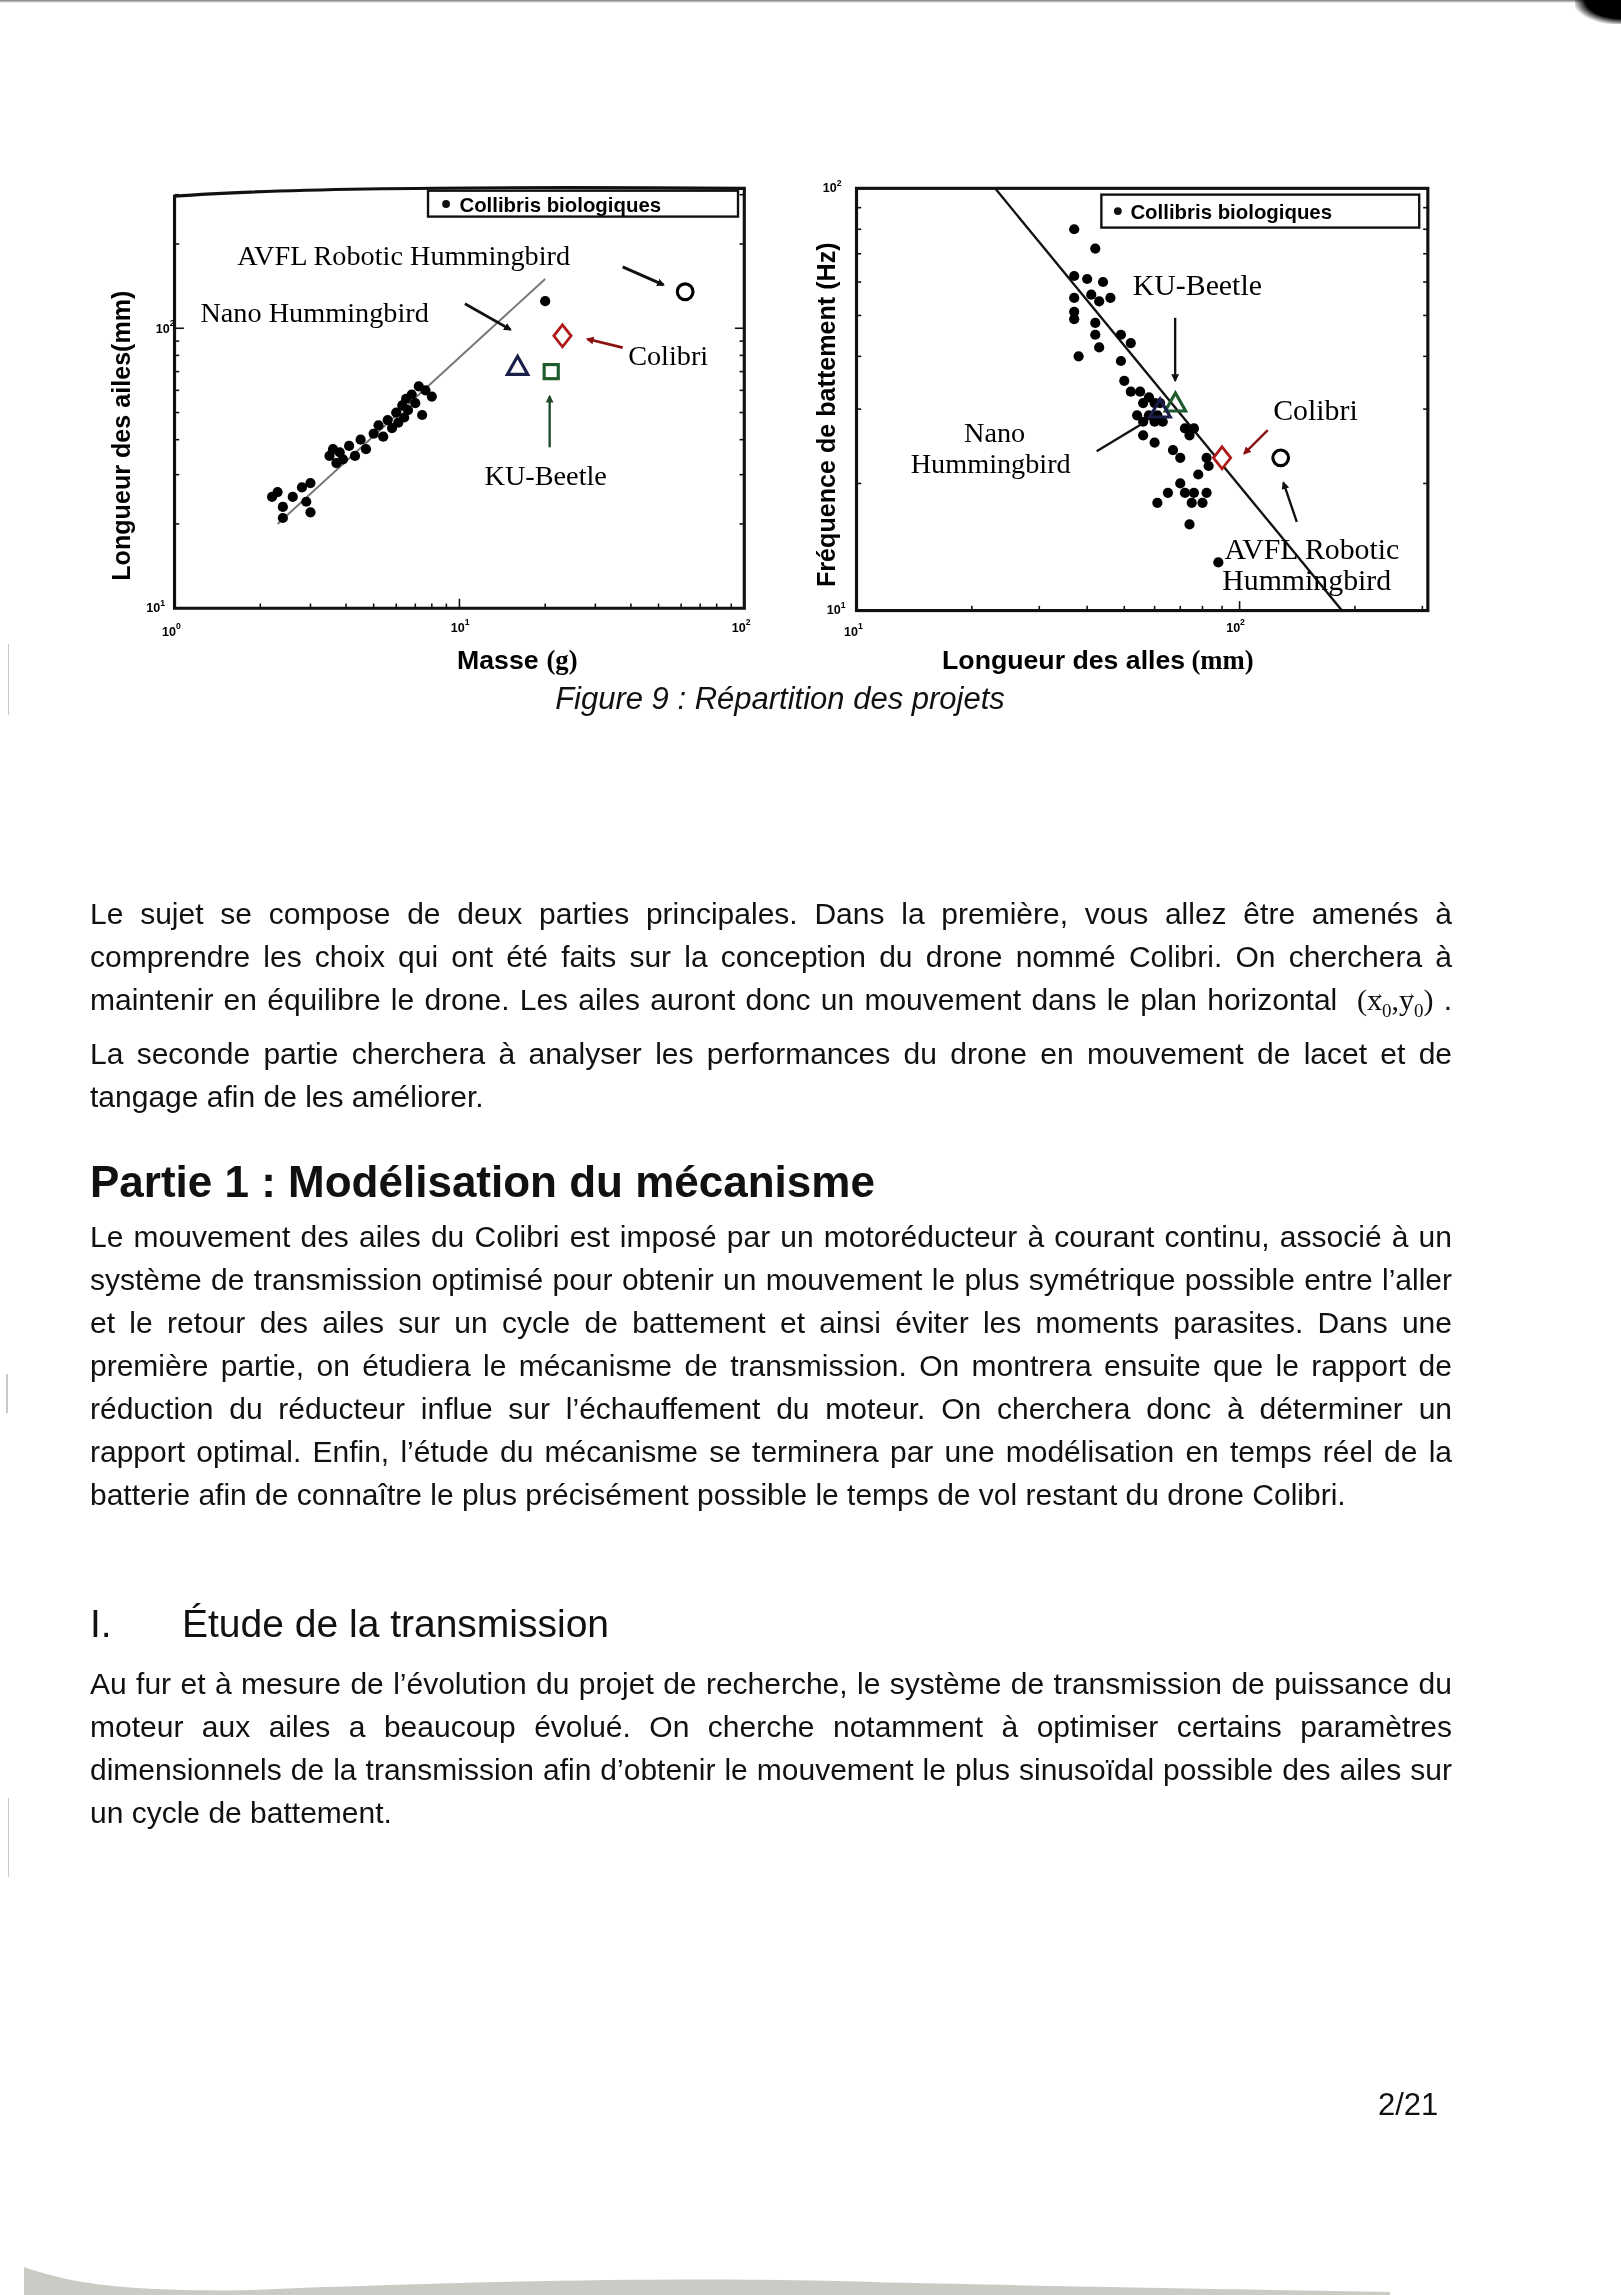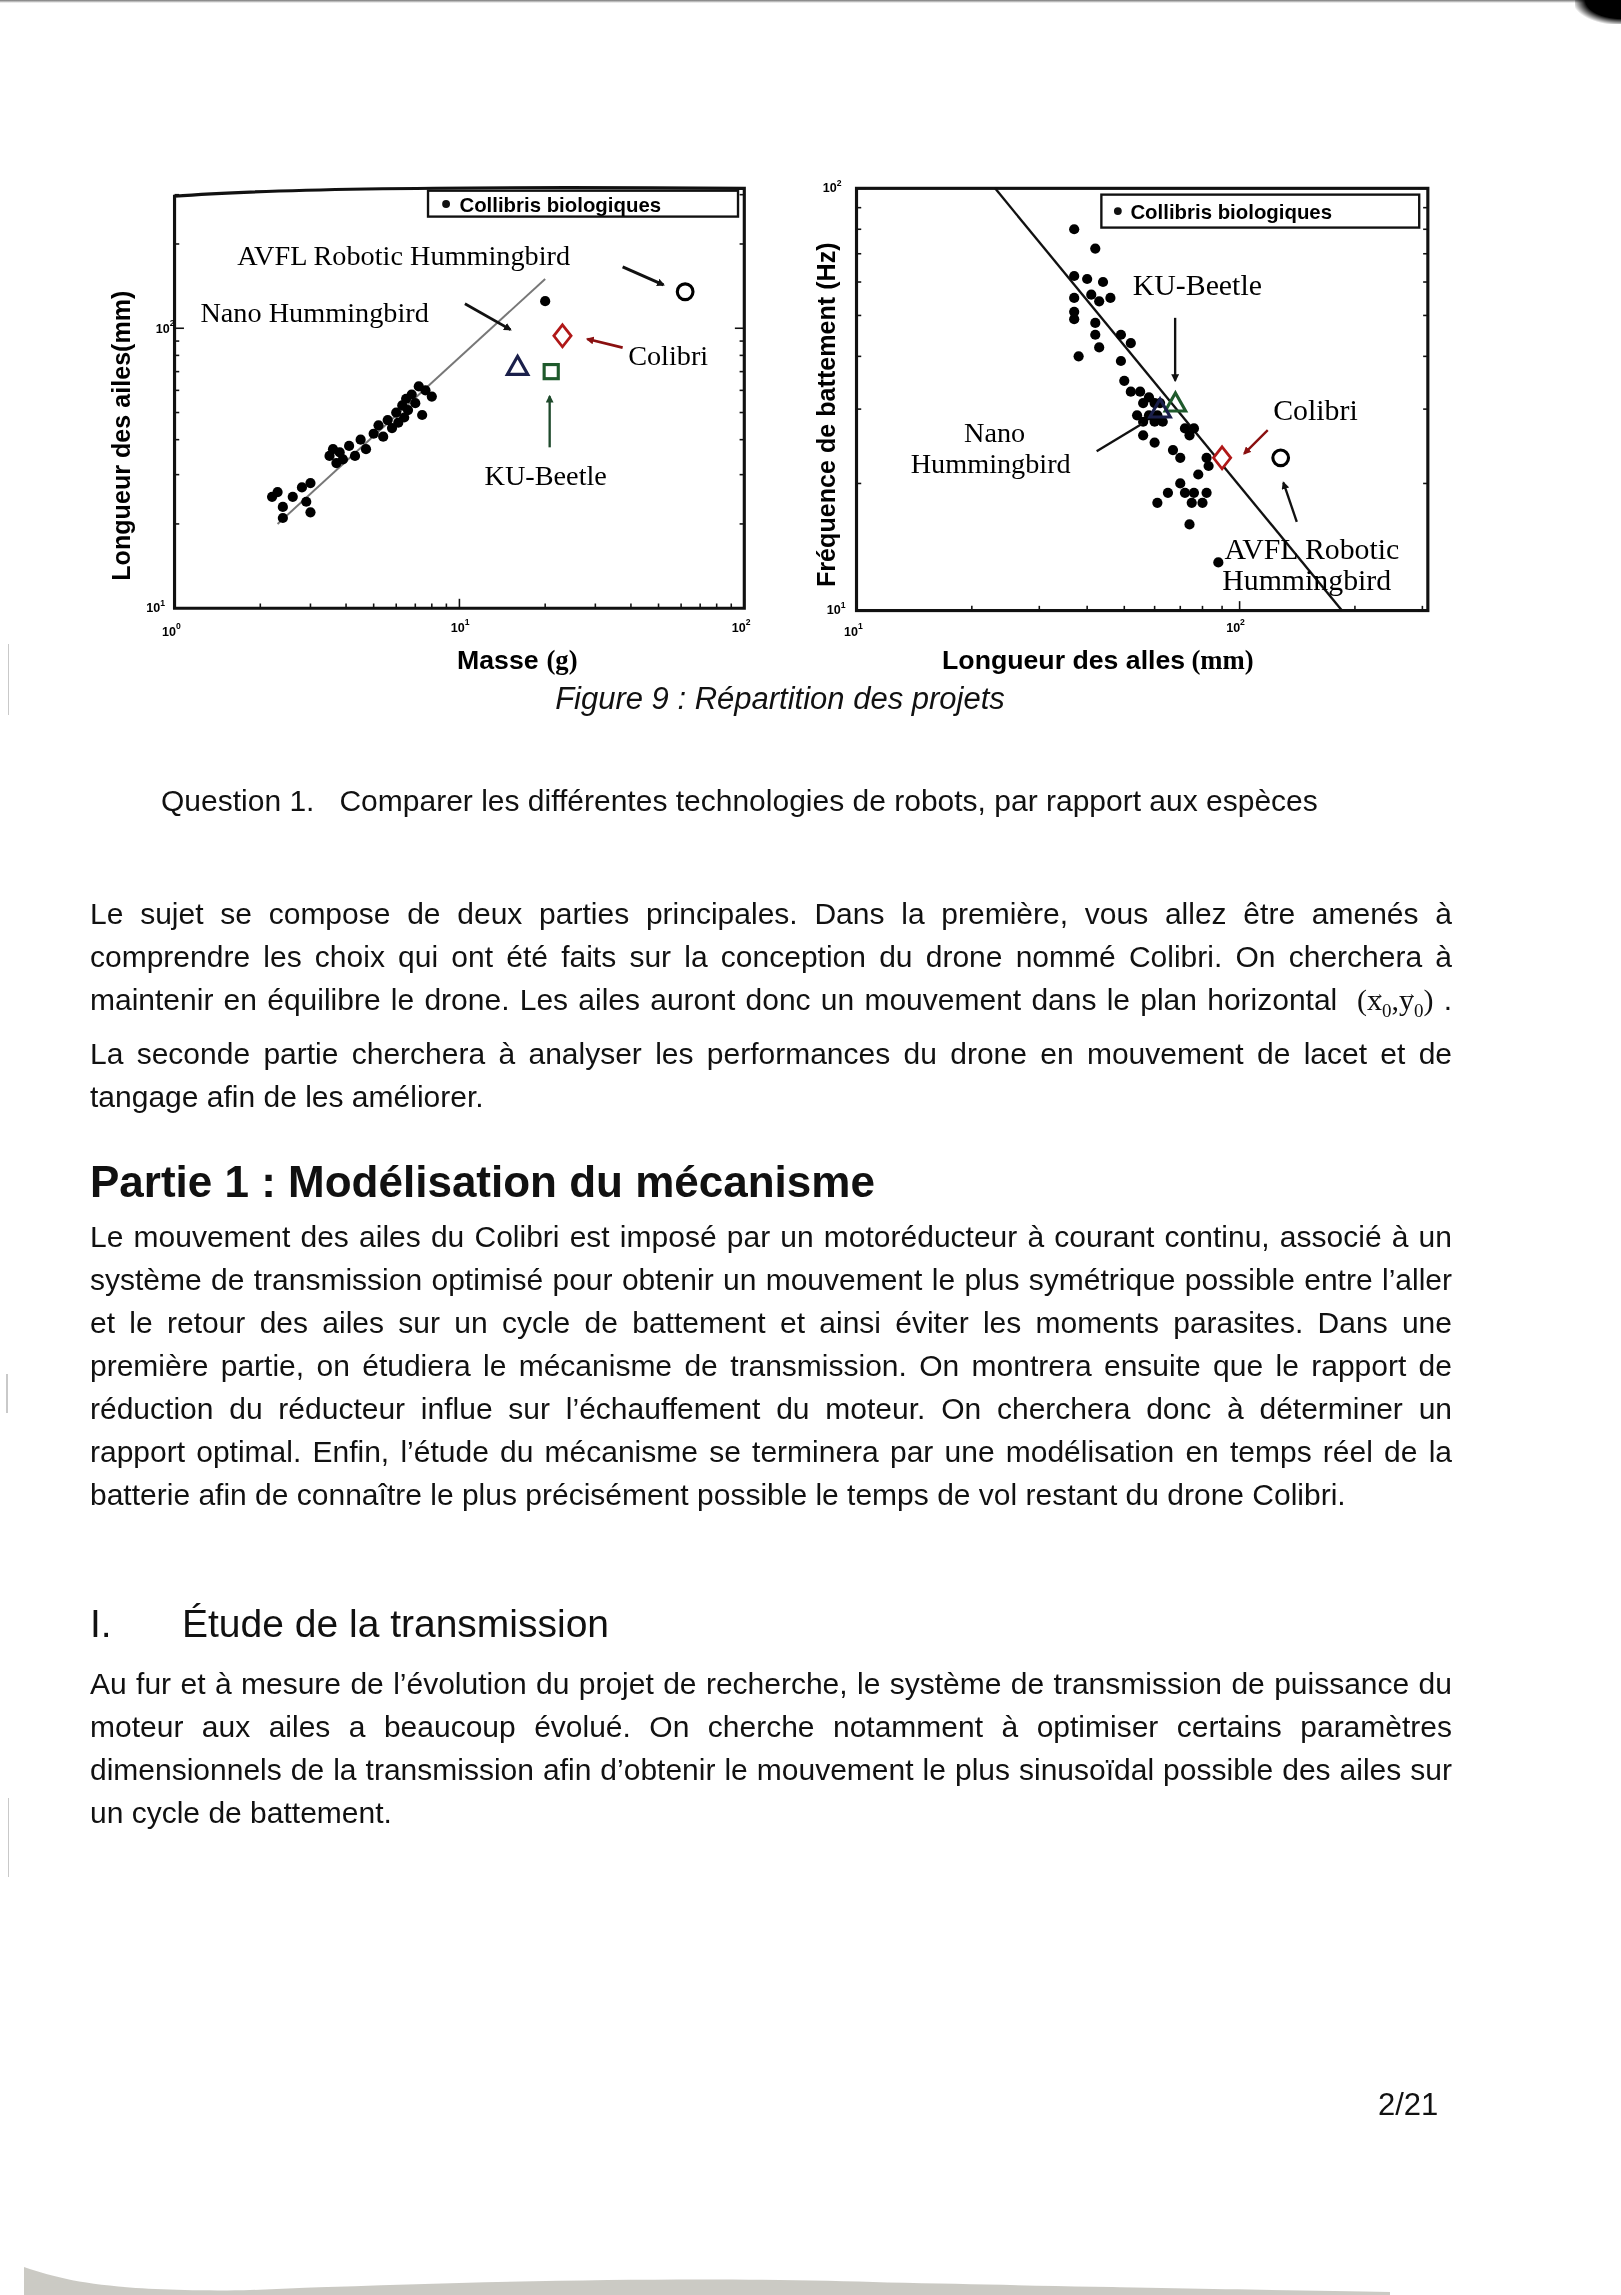--- a/index.html
+++ b/index.html
@@ -285,21 +285,20 @@
     <text x="1562" y="805" font-size="16" font-weight="bold"><tspan>10</tspan><tspan dy="-8" font-size="11">2</tspan></text>
 
     <text transform="translate(1063,748) rotate(-90)" font-size="32" font-weight="bold"><tspan>Fréquence de battement (Hz)</tspan></text>
     <text x="1200" y="853" font-size="34" font-weight="bold"><tspan>Longueur des alles</tspan><tspan font-family="Liberation Serif, serif" font-weight="bold" dx="8">(mm)</tspan></text>
   </g>
 </svg>
 
 <div class="caption"><span>Figure 9 : Répartition des projets</span></div>
 
 <div class="question">
-  <div><span>Question 1.</span>&nbsp;&nbsp;&nbsp;<span>Comparer les différentes technologies de robots, par rapport aux espèces</span></div>
 </div>
 
 <div class="para" style="top:892px;">
   <span>Le sujet se compose de deux parties principales. Dans la première, vous allez être amenés à comprendre les choix qui ont été faits sur la conception du drone nommé Colibri. On cherchera à maintenir en équilibre le drone. Les ailes auront donc un mouvement dans le plan horizontal</span>
   <span style="font-family:'Liberation Serif', serif;">&nbsp;<span>(</span><span class="vec">x</span><sub>0</sub><span>,</span><span class="vec">y</span><sub>0</sub><span>)</span></span>
   <span>. La seconde partie cherchera à analyser les performances du drone en mouvement de lacet et de tangage afin de les améliorer.</span>
 </div>
 
 <div class="h1" style="top:1157px;">Partie 1 : Modélisation du mécanisme</div>
 <div class="para" style="top:1215px;">Le mouvement des ailes du Colibri est imposé par un motoréducteur à courant continu, associé à un système de transmission optimisé pour obtenir un mouvement le plus symétrique possible entre l’aller et le retour des ailes sur un cycle de battement et ainsi éviter les moments parasites. Dans une première partie, on étudiera le mécanisme de transmission. On montrera ensuite que le rapport de réduction du réducteur influe sur l’échauffement du moteur. On cherchera donc à déterminer un rapport optimal. Enfin, l’étude du mécanisme se terminera par une modélisation en temps réel de la batterie afin de connaître le plus précisément possible le temps de vol restant du drone Colibri.</div>

